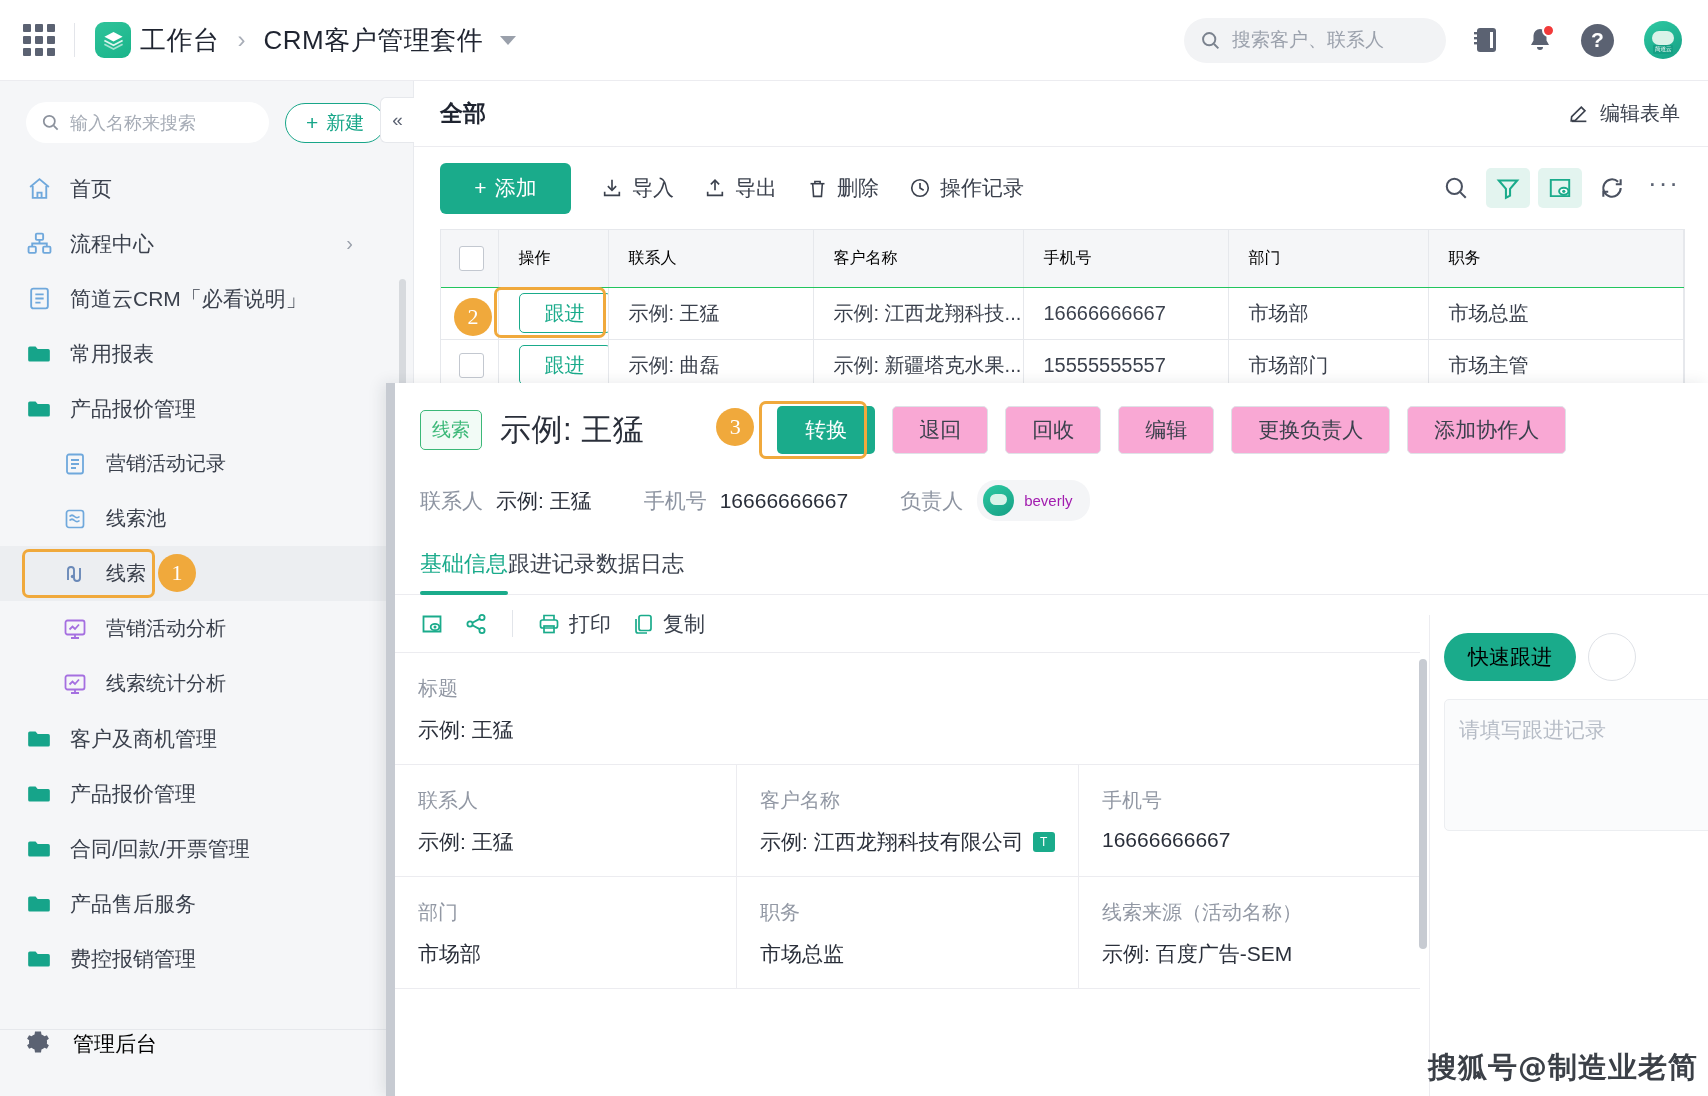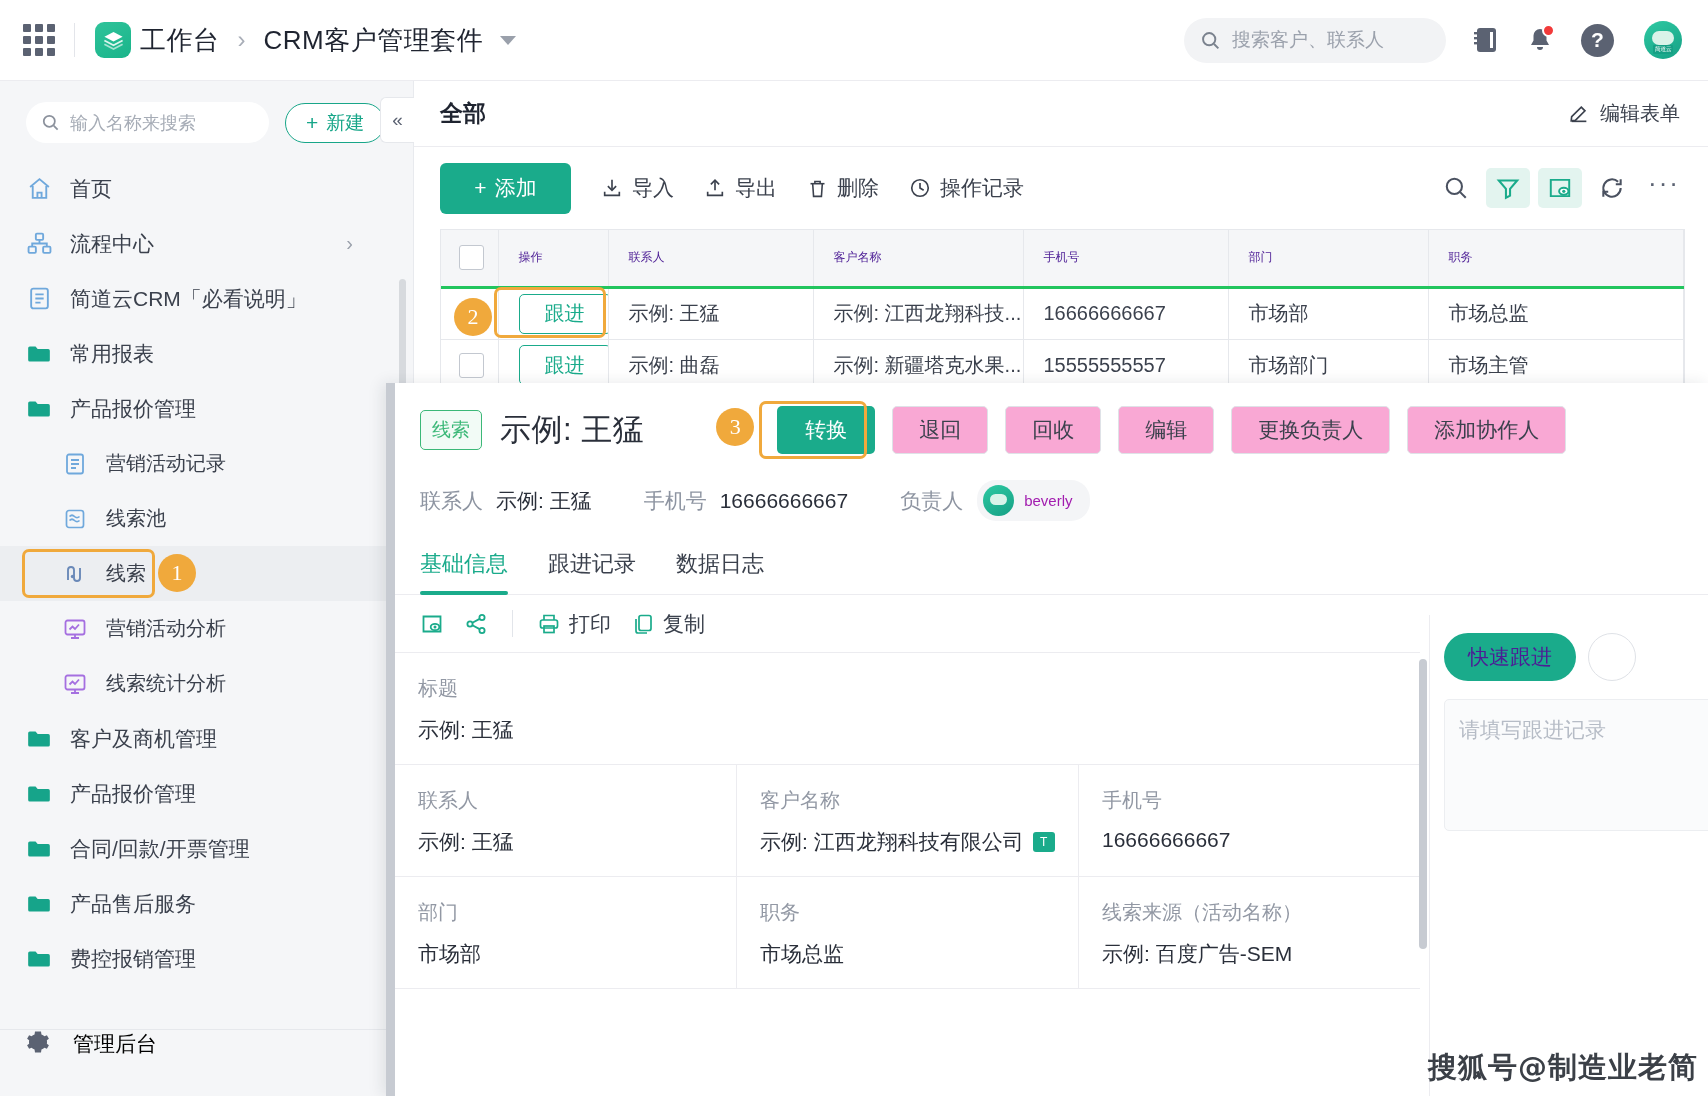--- a/index.html
+++ b/index.html
@@ -113,23 +113,23 @@
   .tb-right { margin-left: auto; display: flex; align-items: center; gap: 8px; }
   .tb-ico { width: 44px; height: 40px; border-radius: 5px; display: flex;
     align-items: center; justify-content: center; cursor: pointer; }
   .tb-ico.hl { background: #e3f4ef; }
   .dots { font-size: 26px; color: #5b6272; letter-spacing: 2px; padding-bottom: 10px; }
 
   
   .tbl-wrap { margin: 0 0 0 26px; width: 1245px; border: 1px solid #e6e8ec;
     border-bottom: none; overflow: hidden; position: relative; }
   table { border-collapse: collapse; width: 100%; table-layout: fixed; }
-  th { background: #f5f6f8; height: 57px; font-weight: normal; font-size: 12px;
-    color: #4c1d95; text-align: left; padding-left: 20px; border-right: 1px solid #e6e8ec;
-    border-bottom: 3px solid #22c55e; }
+  th { background: #f5f6f8; height: 57px; font-weight: normal; font-size: 16px;
+    color: #000000; text-align: left; padding-left: 20px; border-right: 1px solid #e6e8ec;
+    border-bottom: 1px solid #22c55e; }
   td { height: 52px; font-size: 20px; color: #3b414d; padding-left: 20px;
     border-right: 1px solid #e6e8ec; border-bottom: 1px solid #e6e8ec; white-space: nowrap;
     overflow: hidden; text-overflow: ellipsis; }
   .cbx { width: 25px; height: 25px; border: 1.5px solid #c3c8d0; border-radius: 3px;
     background: #fff; cursor: pointer; display: block; }
   .col-cb { width: 57px; padding-left: 18px !important; }
   .col-op { width: 110px; }
   .col-ct { width: 205px; }
   .col-cn { width: 210px; }
   .col-ph { width: 205px; }
@@ -164,21 +164,21 @@
   .mv { color: #2a2f3a; margin-left: 13px; }
   .mgap { margin-left: 52px; }
   .owner-chip { display: flex; align-items: center; gap: 10px; background: #f4f5f7;
     border-radius: 19px; padding: 5px 17px 5px 6px; margin-left: 14px; cursor: pointer; }
   .owner-av { width: 31px; height: 31px; border-radius: 50%;
     background: linear-gradient(150deg, #2ec9a2 0%, #16a085 100%); position: relative;
     display: flex; align-items: center; justify-content: center; }
   .owner-av .cloud { width: 17px; height: 11px; background: #d9f3e9; border-radius: 6px; margin-top:-3px;}
   .owner-name { font-size: 15px; color: #a21caf; }
 
-  .det-tabs { display: flex; align-items: flex-end; gap: 40px; padding: 28px 0 0 25px;
+  .det-tabs { display: flex; align-items: flex-end; padding: 28px 0 0 25px;
     border-bottom: 1px solid #ececf0; }
   .dtab { font-size: 22px; color: #3b414d; padding-bottom: 15px; cursor: pointer;
     position: relative; }
   .dtab.on { color: #1aab8b; }
   .dtab.on::after { content: ""; position: absolute; left: 0; right: 0; bottom: -1px;
     height: 4px; background: #1aab8b; border-radius: 2px; }
 
   .det-tools { height: 58px; display: flex; align-items: center; gap: 20px;
     padding-left: 25px; border-bottom: 1px solid #ececf0; width: 1025px; }
   .dt-ico { cursor: pointer; display: flex; align-items: center; gap: 8px;
@@ -193,21 +193,21 @@
   .f-value { font-size: 21px; color: #2a2f3a; display: flex; align-items: center; gap: 9px; }
   .f-badge { width: 22px; height: 20px; background: #1aab8b; border-radius: 3px;
     display: inline-flex; align-items: center; justify-content: center; }
   .f-badge span { color: #fff; font-size: 12px; }
   .form-sb { position: absolute; right: -7px; top: 6px; width: 8px; height: 290px;
     background: #c7cbd2; border-radius: 4px; }
 
   .right-pane { position: absolute; left: 1034px; top: 232px; width: 288px; bottom: 0;
     border-left: 1px solid #ececf0; background: #fff; }
   .quick-row { display: flex; align-items: center; gap: 12px; padding: 18px 0 0 14px; }
-  .btn-quick { height: 48px; padding: 0 24px; background: #1aab8b; color: #4c1d95;
+  .btn-quick { height: 48px; padding: 0 24px; background: #1aab8b; color: #000000;
     font-size: 21px; border: none; border-radius: 25px; cursor: pointer; }
   .circ-btn { width: 48px; height: 48px; border-radius: 50%; border: 1px solid #dfe2e7;
     background: #fff; cursor: pointer; }
   .note-box { margin: 18px 0 0 14px; width: 280px; height: 132px; background: #fafbfc;
     border: 1px solid #eceef1; border-radius: 5px; padding: 16px 14px;
     font-size: 21px; color: #b6bcc6; cursor: text; }
 
   .watermark { position: absolute; right: 10px; bottom: 8px; font-size: 29px;
     color: #2b3038; font-weight: bold; letter-spacing: 1px; opacity: .92;
     font-family: "DejaVu Sans", sans-serif; pointer-events: none; }

